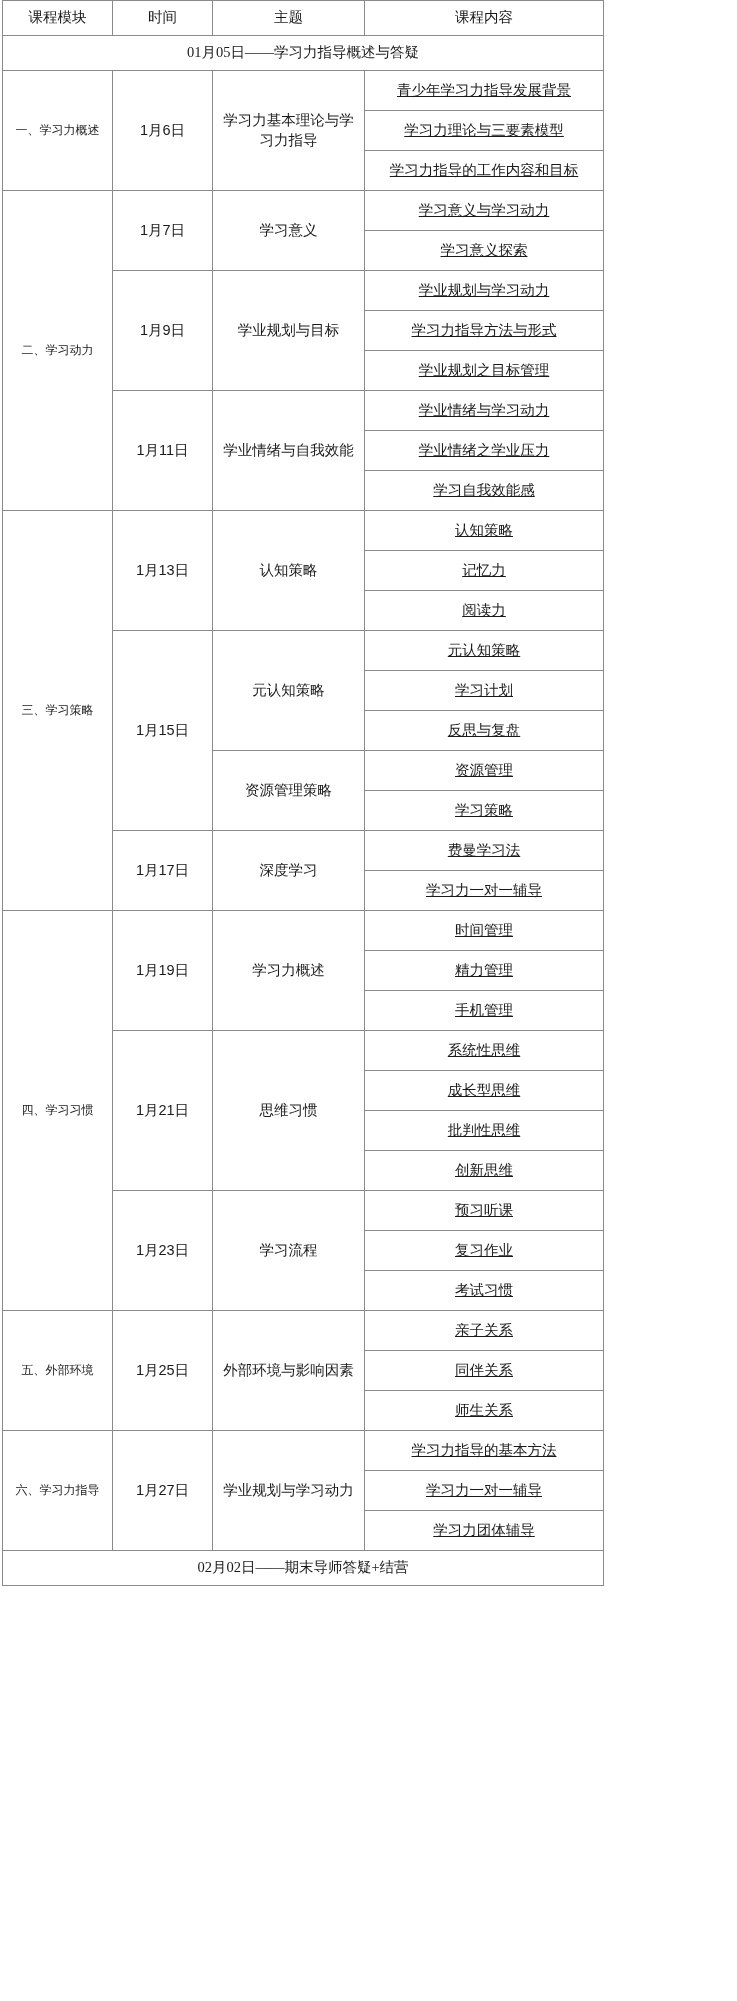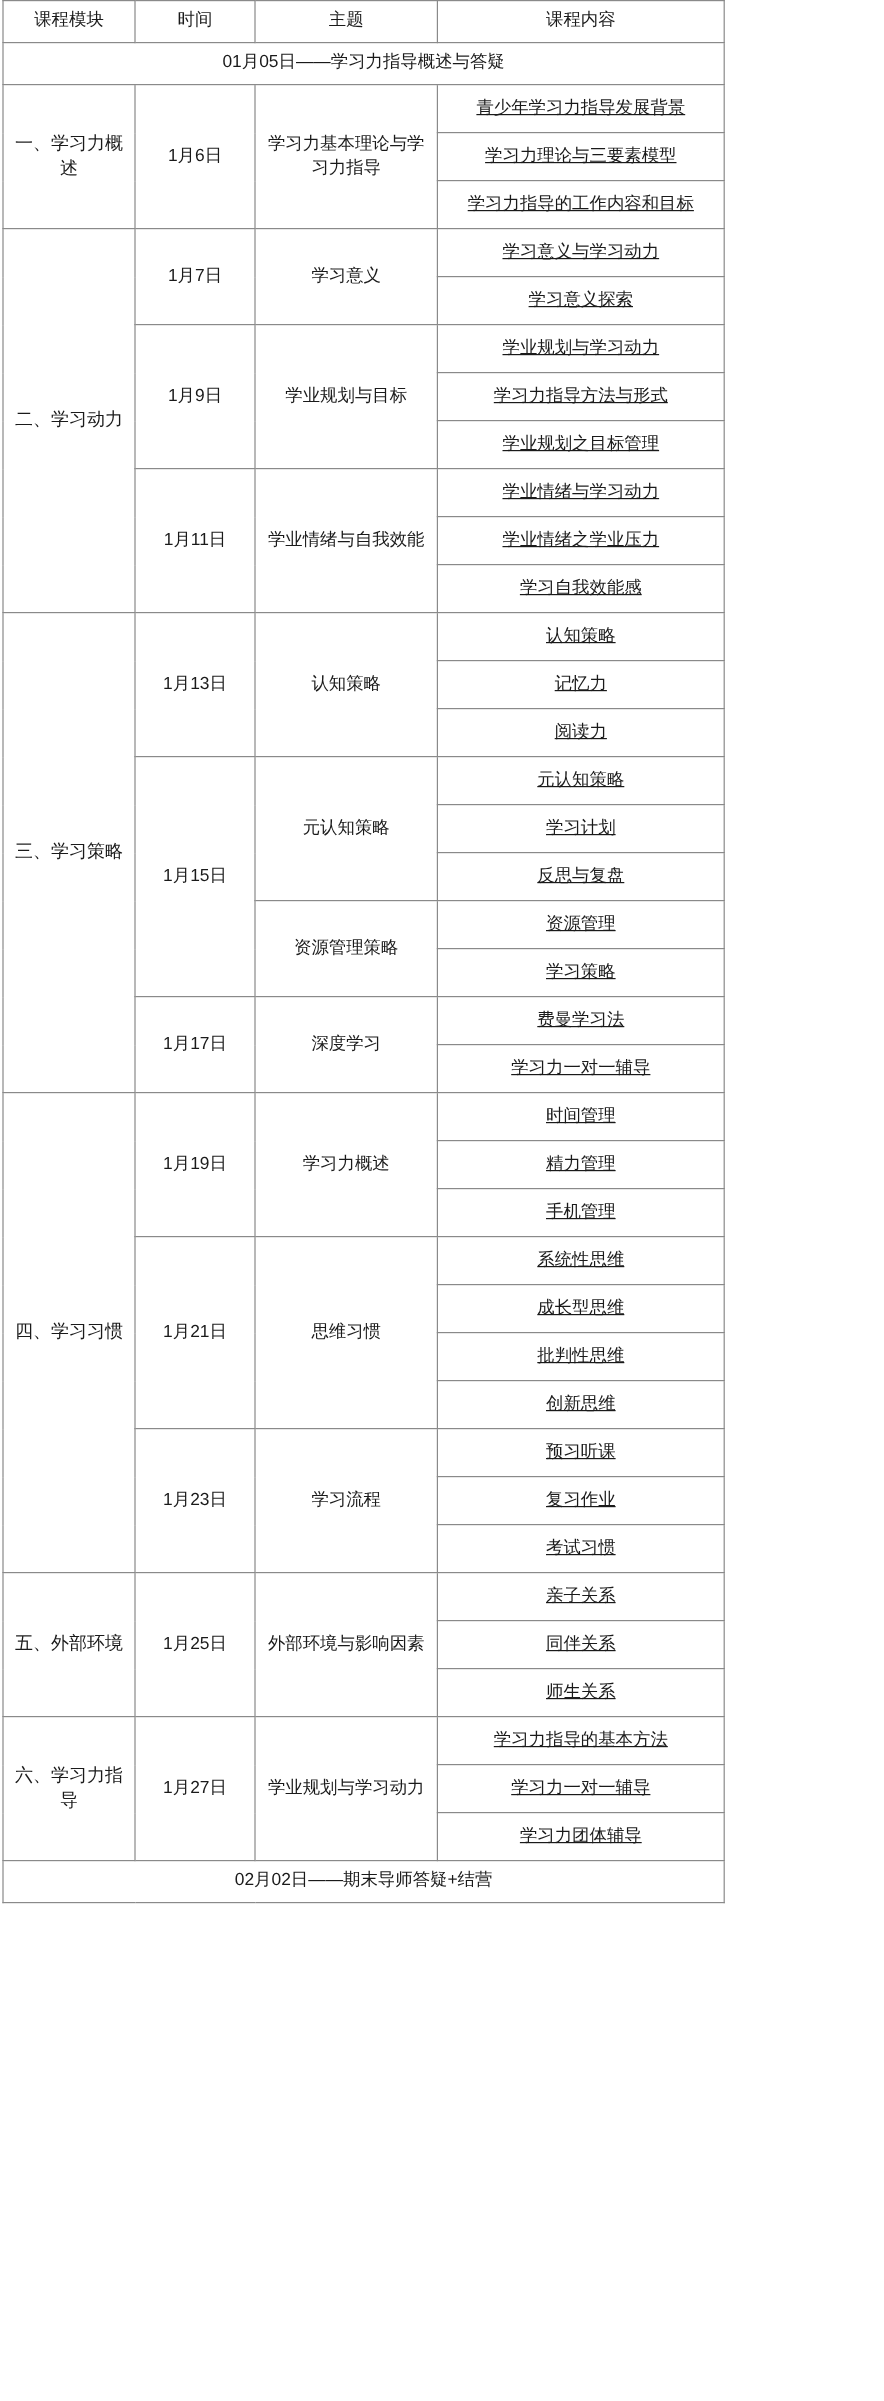--- a/index.html
+++ b/index.html
@@ -37,26 +37,27 @@
   col.c-topic  { width: 152px; }
   col.c-content{ width: 239px; }
 
   tr.head td {
     height: 34px;
     font-size: 14.5px;
   }
   tr.banner td {
     height: 34px;
     font-size: 14.5px;
+    font-family: Liberation Serif, serif;
   }
   td.cell {
     height: 39px;
   }
   td.module {
-    font-size: 15px;
+    font-size: 12px;
   }
   td.content {
     text-align: center;
     font-size: 14.5px;
     text-decoration: underline;
   }
 </style>
 </head>
 <body>
 

